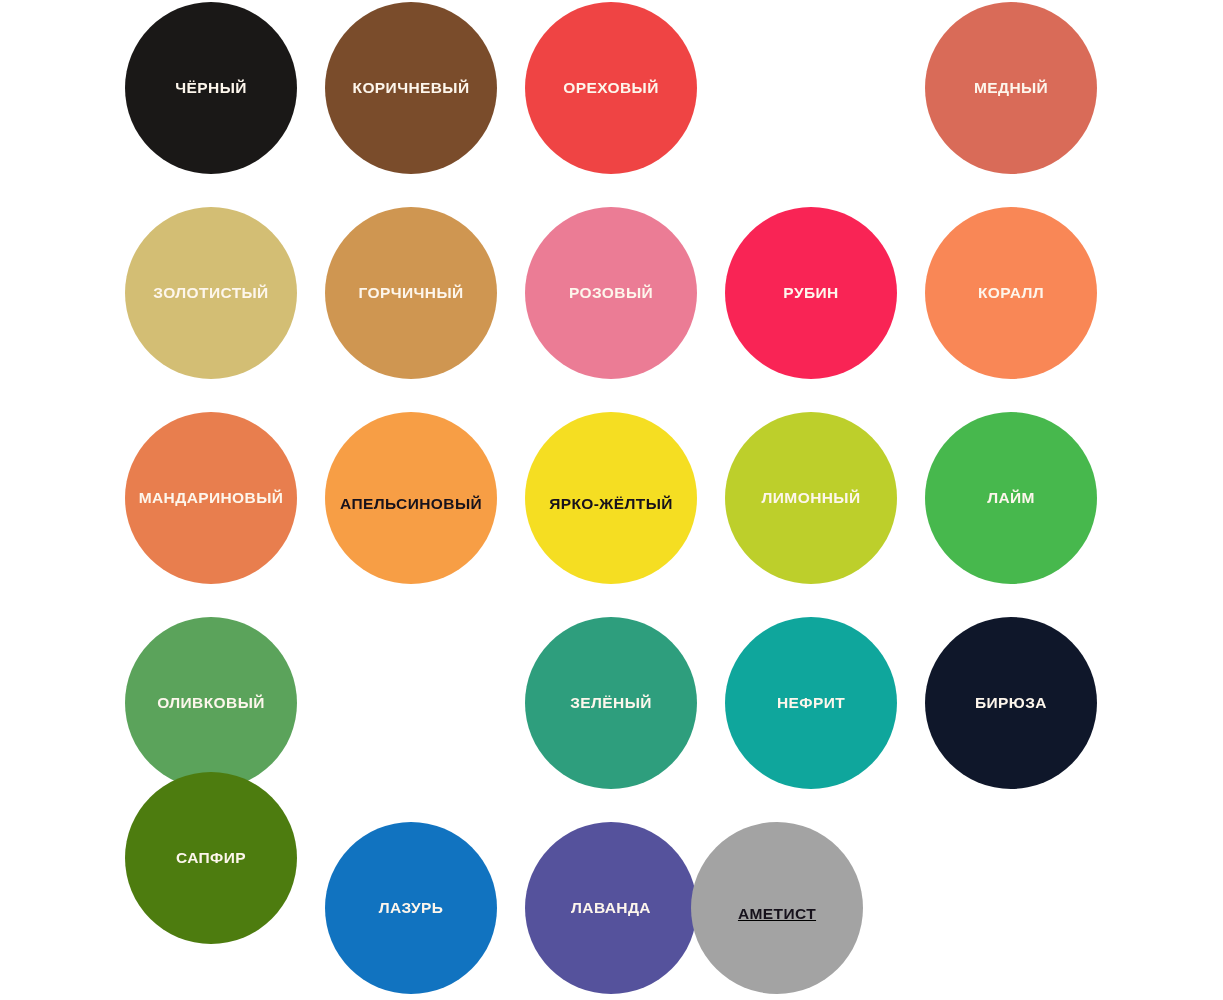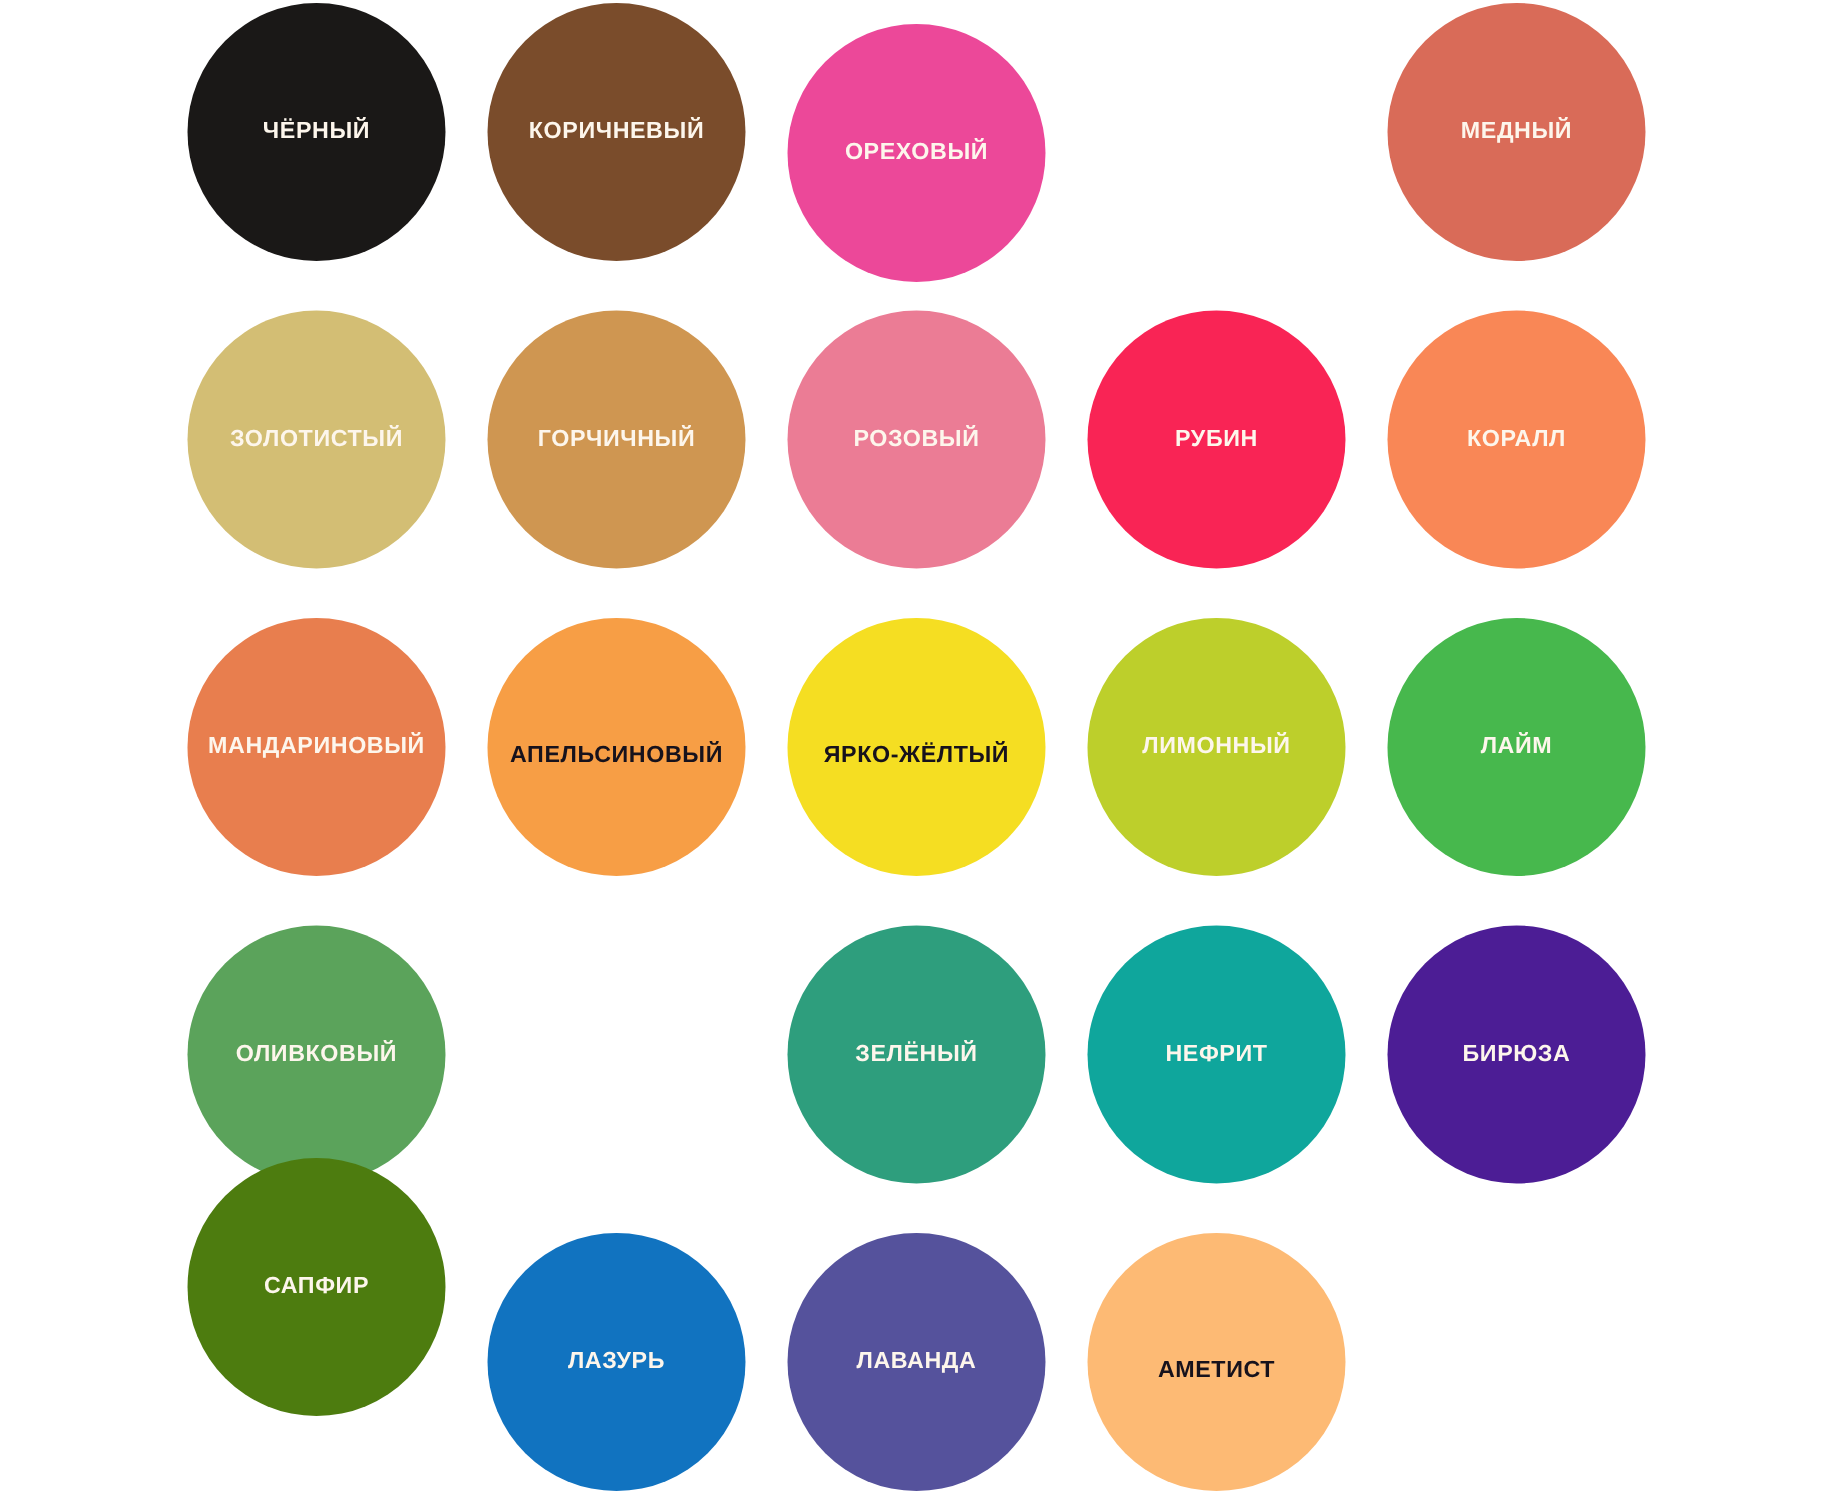--- a/index.html
+++ b/index.html
@@ -51,21 +51,21 @@
 </head>
 <body>
 
 <div id="palette-grid">
     <div class="swatch" style="left: 125px; top: 2px; width: 172px; height: 172px; background: rgb(26, 24, 23);">
       <span class="swatch-label label-light">ЧЁРНЫЙ</span>
     </div>
     <div class="swatch" style="left: 325px; top: 2px; width: 172px; height: 172px; background: rgb(122, 76, 43);">
       <span class="swatch-label label-light">КОРИЧНЕВЫЙ</span>
     </div>
-    <div class="swatch" style="left: 525px; top: 16px; width: 172px; height: 172px; background: #ec4899;">
+    <div class="swatch" style="left: 525px; top: 2px; width: 172px; height: 172px; background: #ef4444;">
       <span class="swatch-label label-light">ОРЕХОВЫЙ</span>
     </div>
     <div class="swatch" style="left: 925px; top: 2px; width: 172px; height: 172px; background: rgb(217, 107, 88); justify-content: center;">
       <span class="swatch-label label-light">МЕДНЫЙ</span>
     </div>
     <div class="swatch" style="left: 125px; top: 207px; width: 172px; height: 172px; background: rgb(211, 190, 116);">
       <span class="swatch-label label-light">ЗОЛОТИСТЫЙ</span>
     </div>
     <div class="swatch" style="left: 325px; top: 207px; width: 172px; height: 172px; background: rgb(207, 150, 81);">
       <span class="swatch-label label-light">ГОРЧИЧНЫЙ</span>
@@ -96,28 +96,28 @@
     </div>
     <div class="swatch" style="left: 125px; top: 617px; width: 172px; height: 172px; background: rgb(91, 163, 91);">
       <span class="swatch-label label-light">ОЛИВКОВЫЙ</span>
     </div>
     <div class="swatch" style="left: 525px; top: 617px; width: 172px; height: 172px; background: rgb(46, 158, 125);">
       <span class="swatch-label label-light">ЗЕЛЁНЫЙ</span>
     </div>
     <div class="swatch" style="left: 725px; top: 617px; width: 172px; height: 172px; background: rgb(15, 166, 156);">
       <span class="swatch-label label-light">НЕФРИТ</span>
     </div>
-    <div class="swatch" style="left: 925px; top: 617px; width: 172px; height: 172px; background: #4c1d95;">
+    <div class="swatch" style="left: 925px; top: 617px; width: 172px; height: 172px; background: #0f172a;">
       <span class="swatch-label label-light">БИРЮЗА</span>
     </div>
     <div class="swatch" style="left: 125px; top: 772px; width: 172px; height: 172px; background: #4d7c0f;">
       <span class="swatch-label label-light">САПФИР</span>
     </div>
     <div class="swatch" style="left: 325px; top: 822px; width: 172px; height: 172px; background: rgb(17, 115, 192);">
       <span class="swatch-label label-light">ЛАЗУРЬ</span>
     </div>
     <div class="swatch" style="left: 525px; top: 822px; width: 172px; height: 172px; background: rgb(85, 82, 156);">
       <span class="swatch-label label-light">ЛАВАНДА</span>
     </div>
-    <div class="swatch" style="left: 725px; top: 822px; width: 172px; height: 172px; background: #fdba74;">
+    <div class="swatch" style="left: 691px; top: 822px; width: 172px; height: 172px; background: #a3a3a3; text-decoration: underline;">
       <span class="swatch-label label-dark">АМЕТИСТ</span>
     </div>
   </div>
 
 </body></html>

